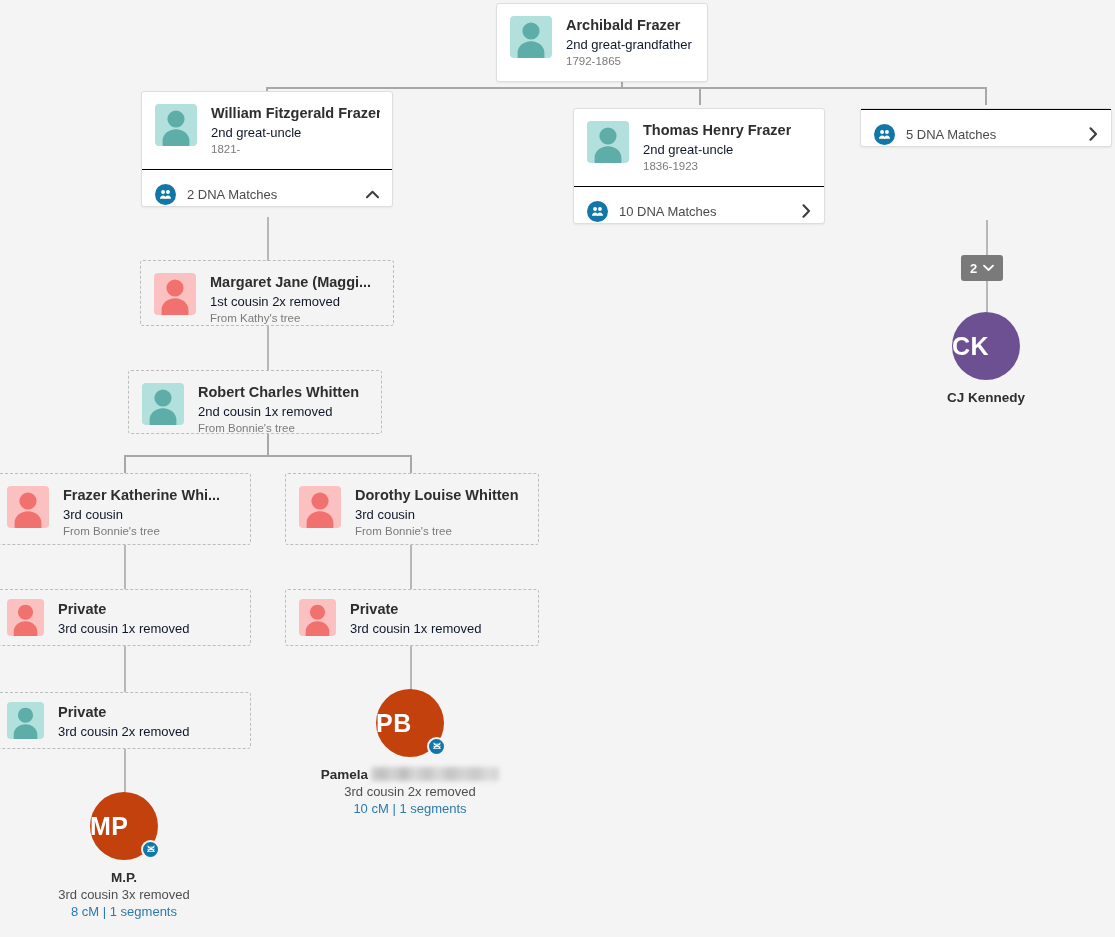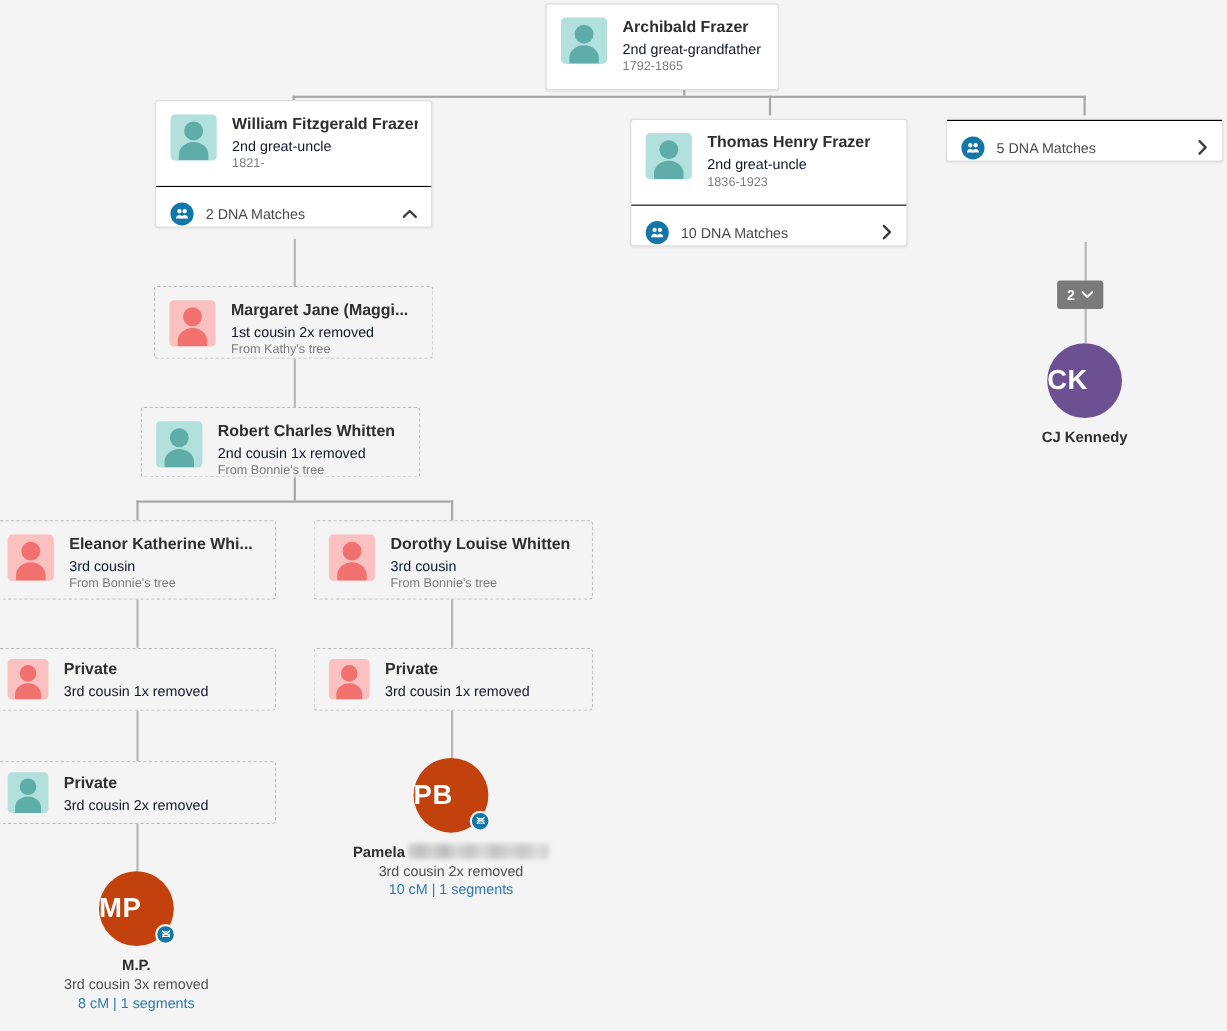--- a/index.html
+++ b/index.html
@@ -381,21 +381,21 @@
 
   <div class="card dashed" style="left:-3px; top:473px; width:254px; height:72px;">
     <div class="card-body" style="padding-left:9px;">
       <div class="avatar pink">
         <svg viewBox="0 0 42 42">
             <circle cx="21" cy="15" r="8.6"></circle>
             <path d="M21 25.2c-7.4 0-13.4 5.1-13.4 11.4V42h26.8v-5.4c0-6.3-6-11.4-13.4-11.4z"></path>
           </svg>
       </div>
       <div class="person-text">
-        <div class="p-name">Eleanor Katherine Whi...</div>
+        <div class="p-name">Frazer Katherine Whi...</div>
         <div class="p-rel">3rd cousin</div>
         <div class="p-meta">From Bonnie's tree</div>
       </div>
     </div>
   </div>
 
   <div class="card dashed" style="left:285px; top:473px; width:254px; height:72px;">
     <div class="card-body">
       <div class="avatar pink">
         <svg viewBox="0 0 42 42">

